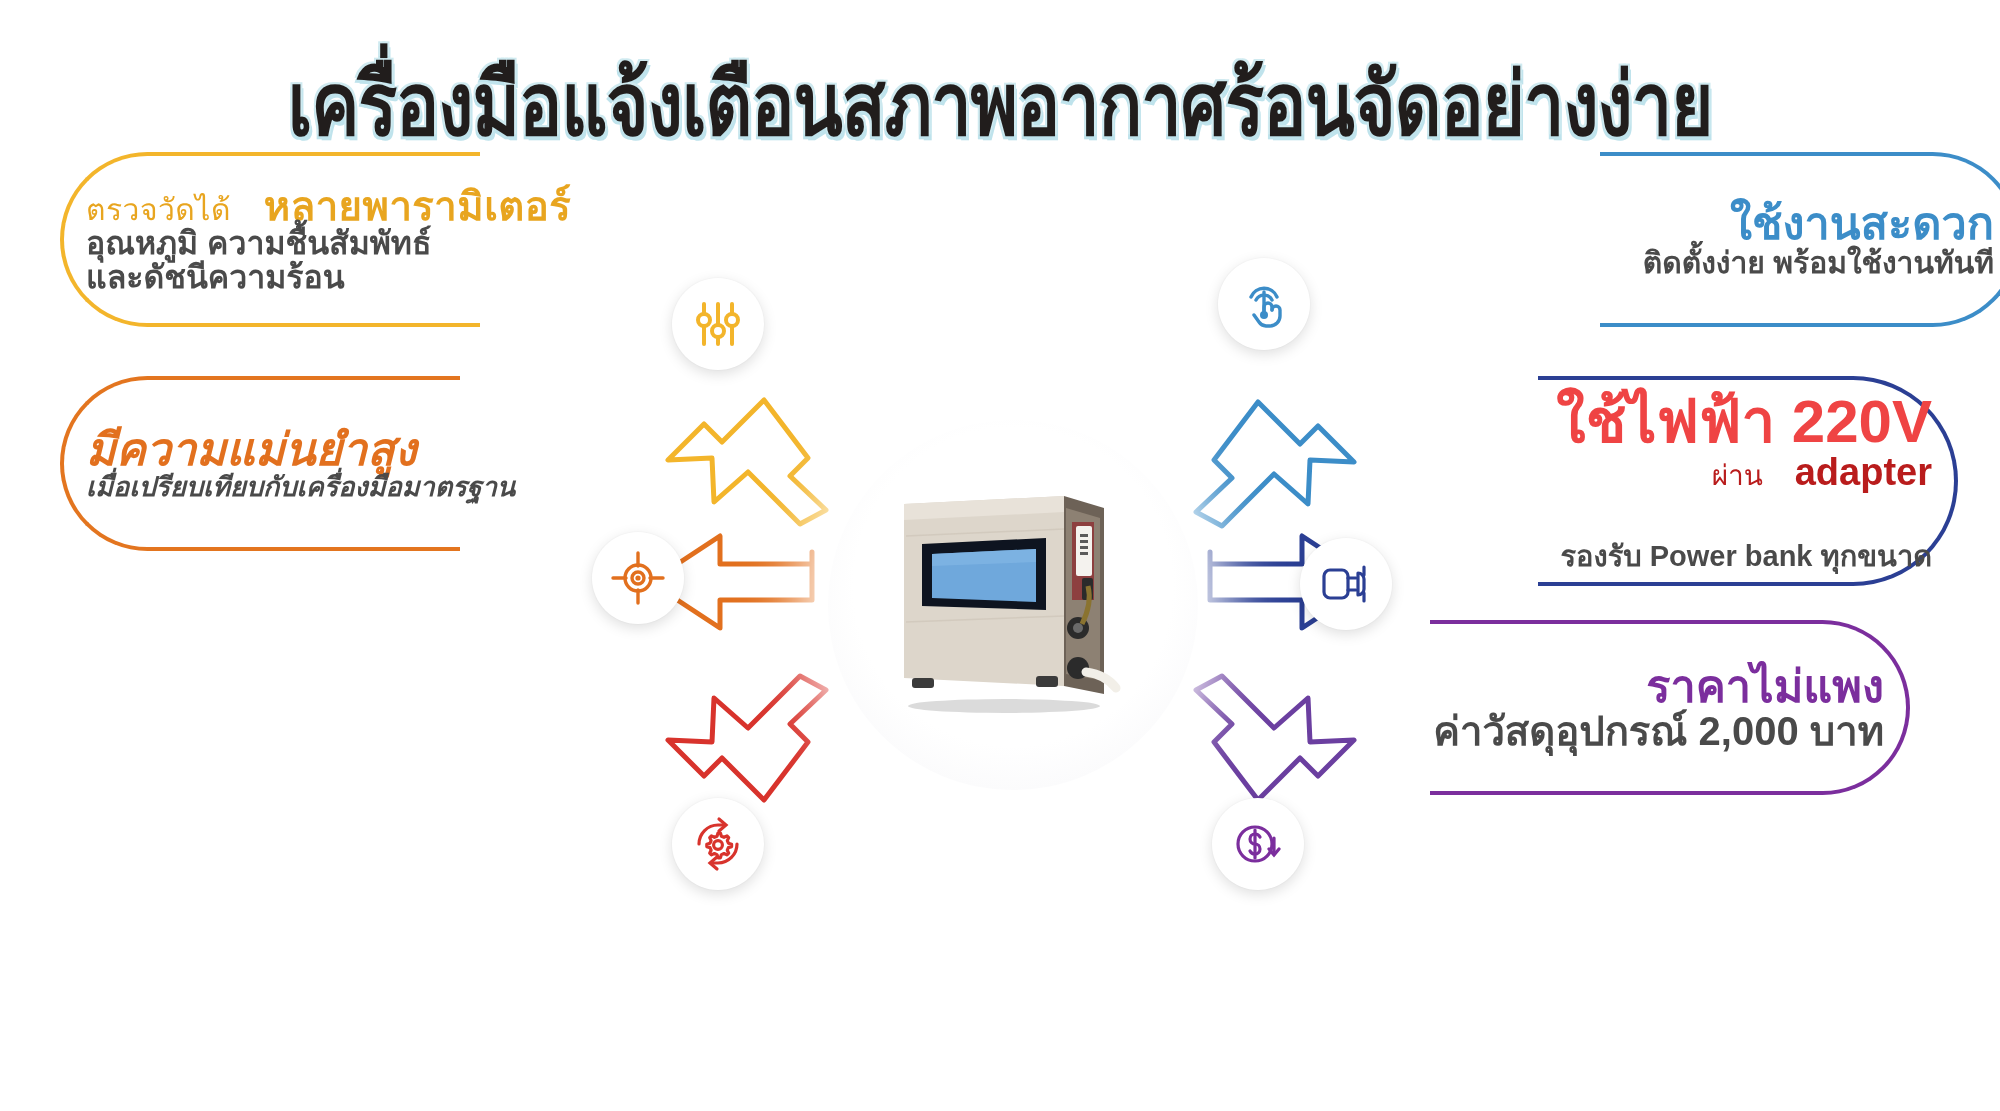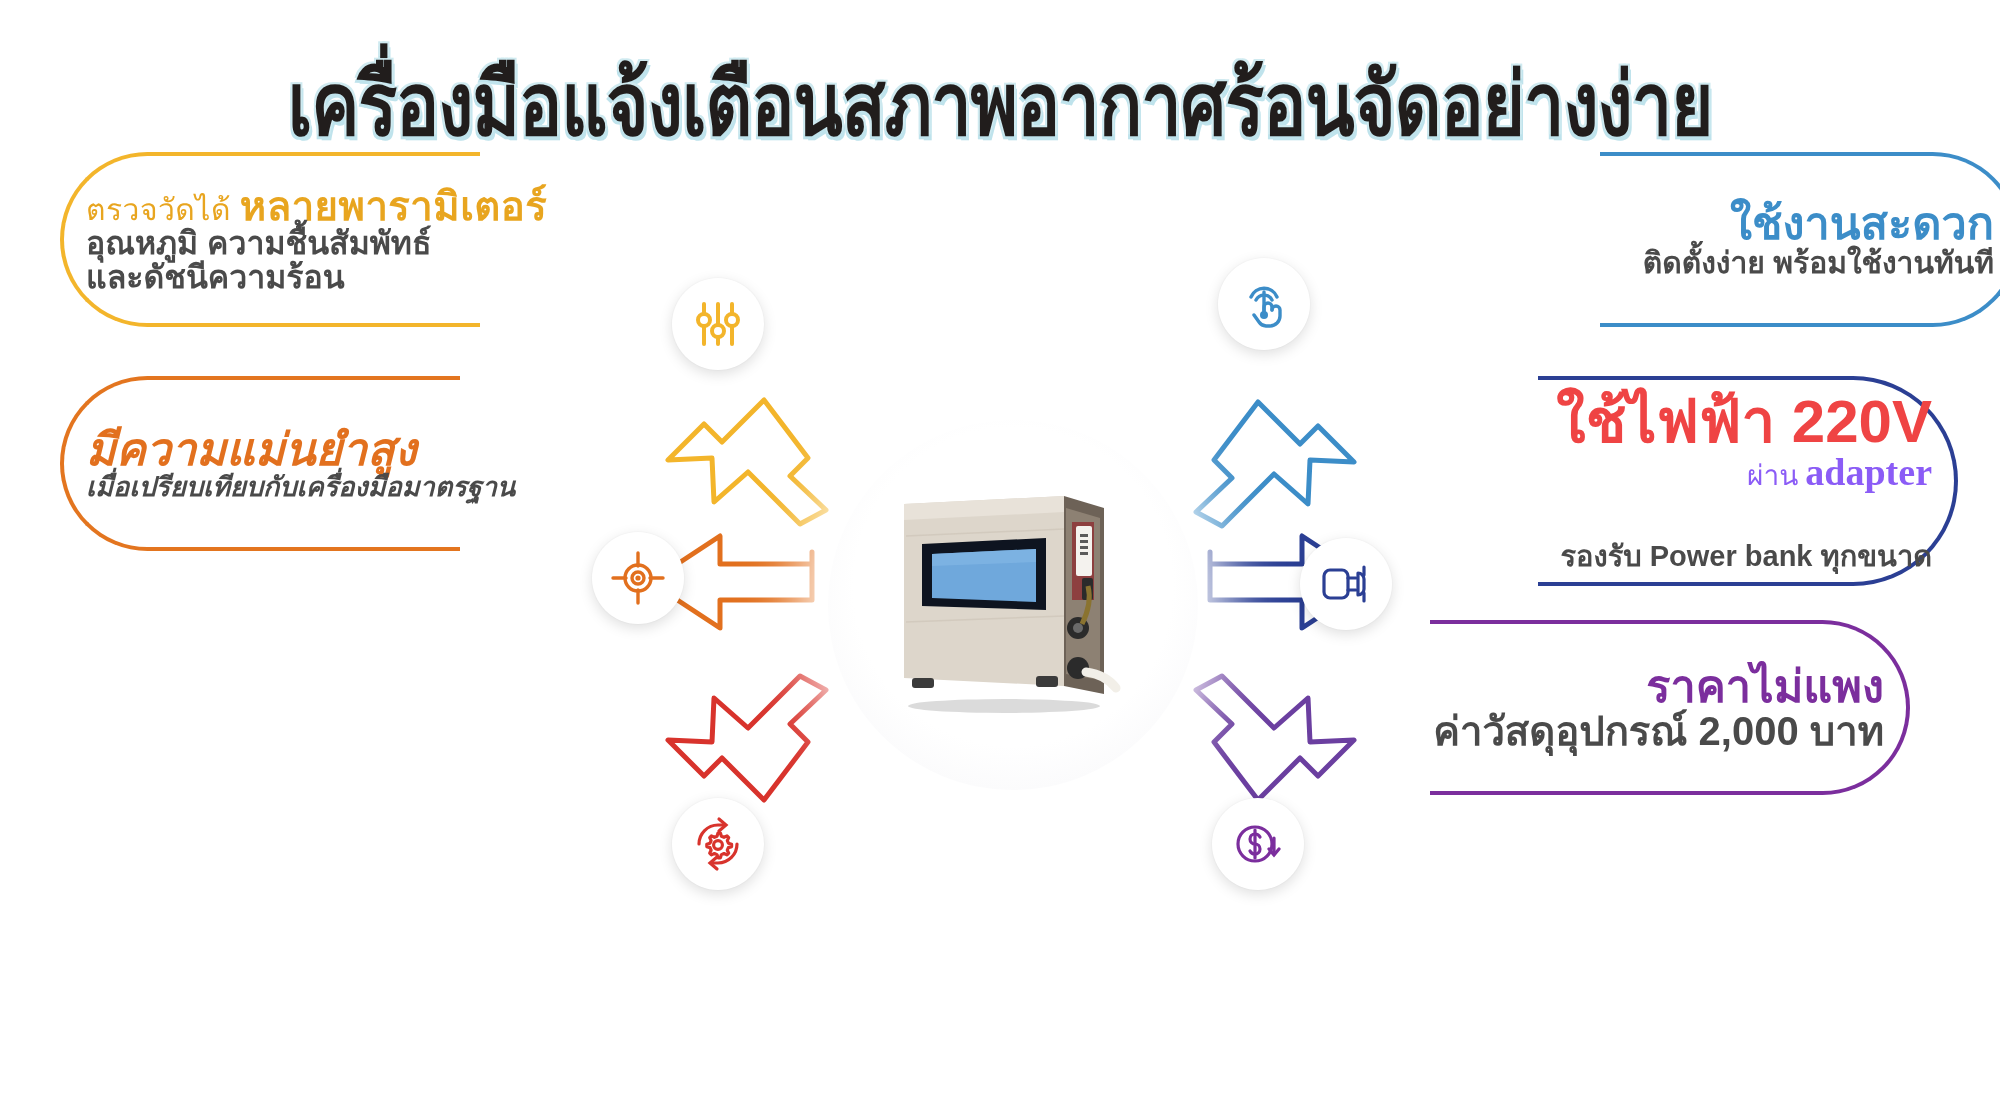--- a/index.html
+++ b/index.html
@@ -53,21 +53,21 @@
   }
   .card .body {
     position: absolute; inset: 0;
     display: flex; flex-direction: column; justify-content: center;
     padding: 6px 26px;
   }
   .card.left  .body { align-items: flex-start; text-align: left; }
   .card.right .body { align-items: flex-end;   text-align: right; }
 
   .ln { white-space: nowrap; line-height: 1.05; }
-  .hl  { font-weight: 700; }
+  .hl  { font-weight: 700; margin-left: 24px; }
   .sub { color: #4a4a4a; font-weight: 600; }
   .big { font-weight: 700; }
 
   
   #card-params  { left: 60px;  top: 152px; width: 420px; height: 175px; }
   #card-params .pill { border-color: #F3B52B; }
   #card-params .l1 { font-size: 30px; color: #E8A51F; letter-spacing:.5px; }
   #card-params .l1 b { font-size: 40px; }
   #card-params .l2, #card-params .l3 { font-size: 32px; }
 
@@ -83,21 +83,21 @@
   #card-log .l2 { font-size: 31px; }
 
   #card-easy { left: 1600px; top: 152px; width: 420px; height: 175px; }
   #card-easy .pill { border-color: #3C8DC8; }
   #card-easy .l1 { font-size: 45px; color: #3C8DC8; }
   #card-easy .l2 { font-size: 30px; }
 
   #card-power { left: 1538px; top: 376px; width: 420px; height: 210px; }
   #card-power .pill { border-color: #2B3F94; }
   #card-power .l1 { font-size: 60px; color: #ef4444; }
-  #card-power .l2 { font-size: 28px; color: #8b5cf6; font-family: Liberation Serif, serif; }
+  #card-power .l2 { font-size: 28px; color: #b91c1c; }
   #card-power .l2 b { font-size: 38px; }
   #card-power .l3 { font-size: 29px; margin-top: 48px; }
 
   #card-price { left: 1430px; top: 620px; width: 480px; height: 175px; }
   #card-price .pill { border-color: #7B2E9D; }
   #card-price .l1 { font-size: 45px; color: #7B2E9D; text-align: center; }
   #card-price .l2 { font-size: 40px; }
 
   
   #center-glow {

